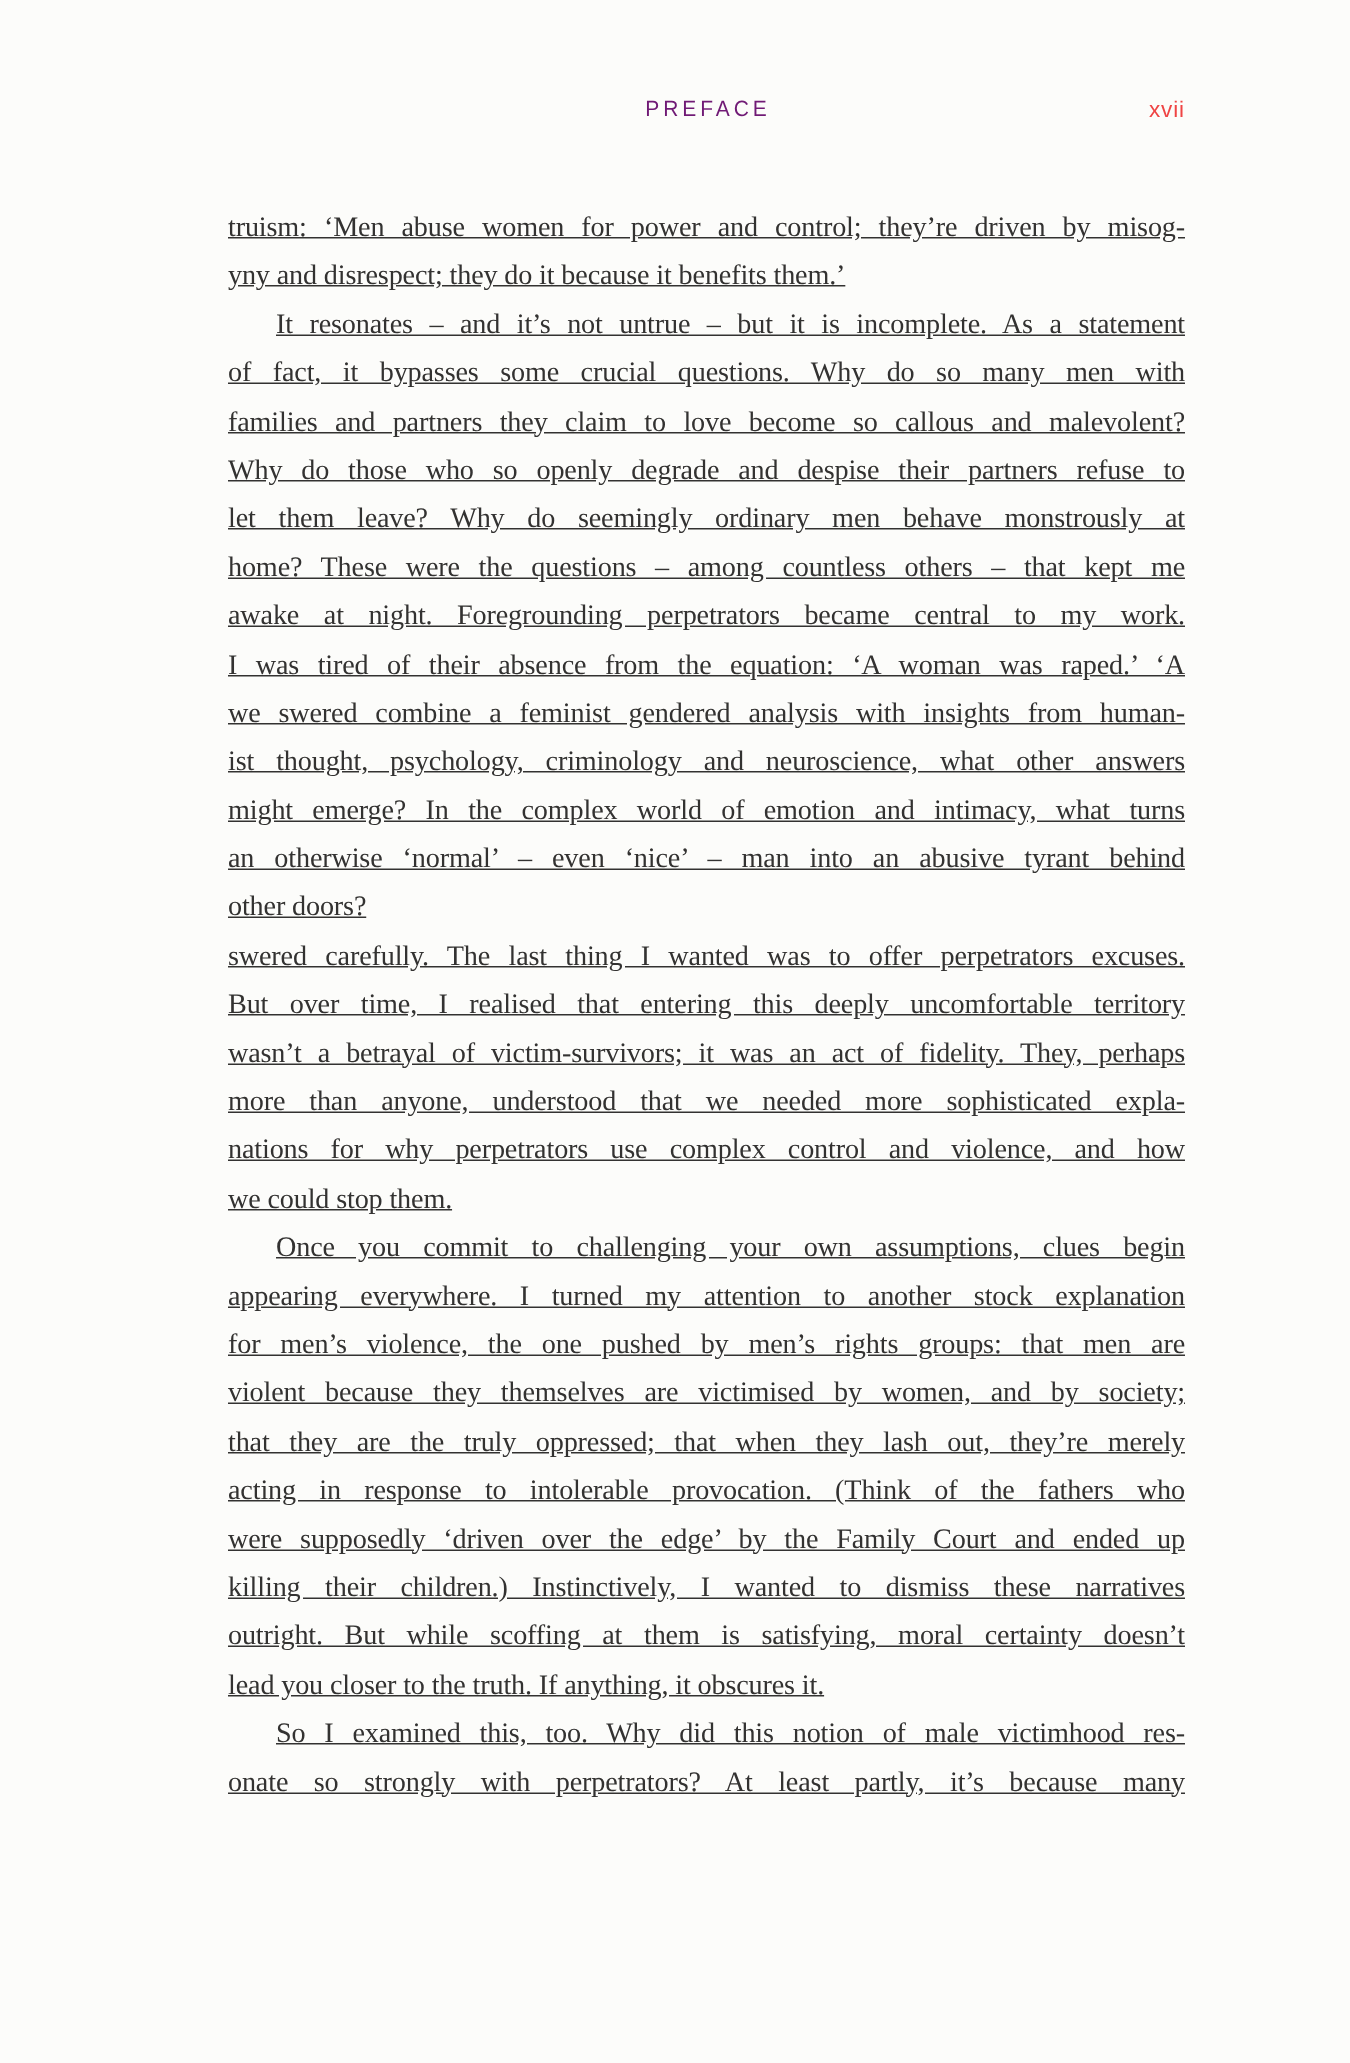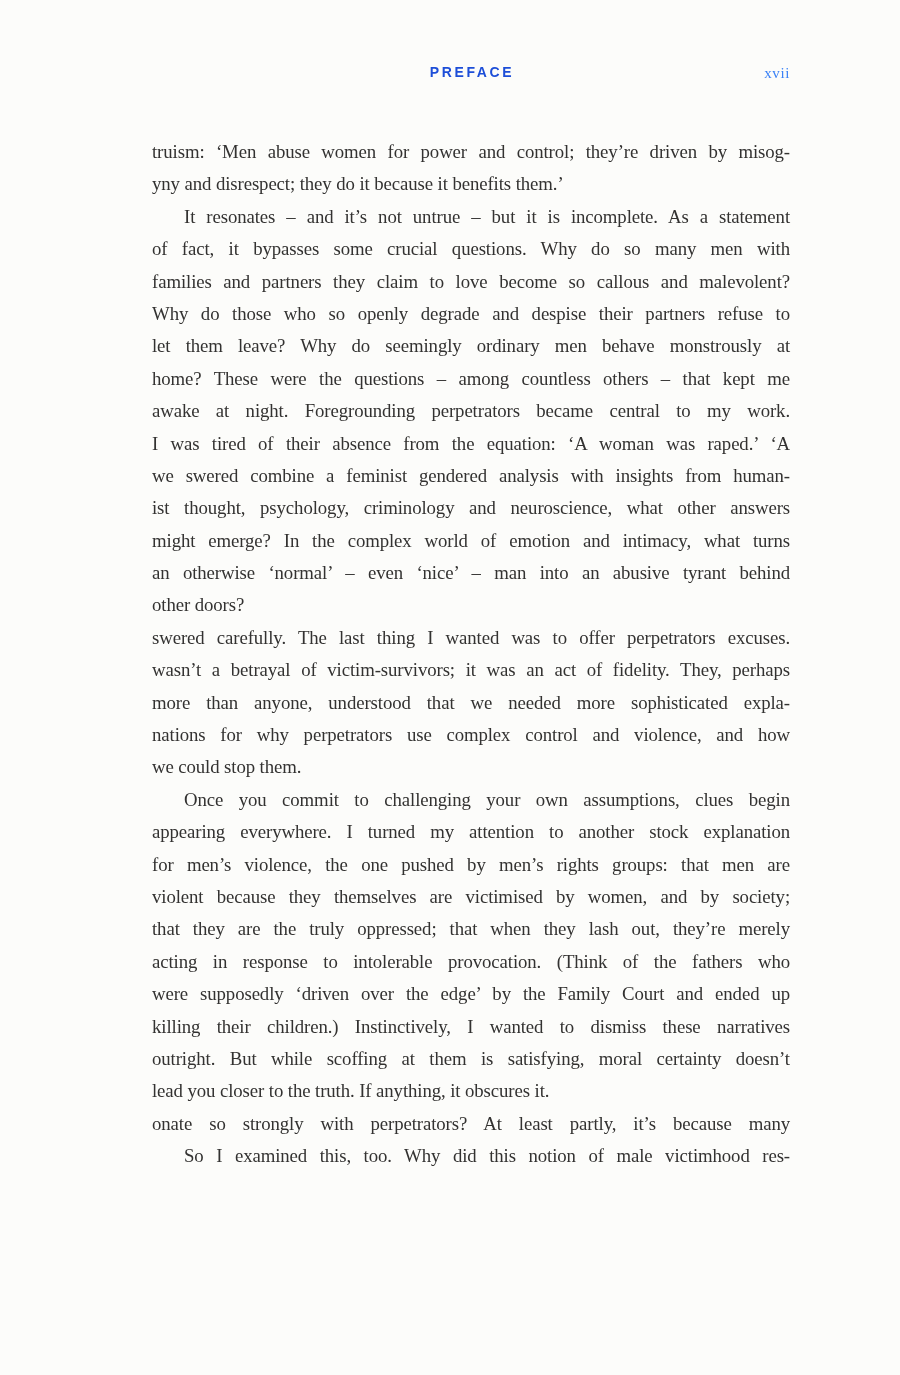--- a/index.html
+++ b/index.html
@@ -22,50 +22,51 @@
     width: 638px;
     height: 20px;
   }
   .running-head .title {
     position: absolute;
     left: 2px;
     right: 0;
     text-align: center;
     font-family: "Liberation Sans", sans-serif;
     font-size: 14px;
-    font-weight: 700;
+    font-weight: 400;
     letter-spacing: 2.6px;
-    color: #1d4ed8;
+    color: #701a75;
     transform: scaleY(1.05);
   }
   .running-head .folio {
     position: absolute;
     right: 0;
     top: 1px;
-    font-family: Liberation Serif, serif;
+    font-family: Liberation Sans, sans-serif;
     font-size: 15px;
     letter-spacing: 0.6px;
-    color: #3b82f6;
+    color: #ef4444;
   }
   .body-text {
     position: absolute;
     top: 136px;
     left: 152px;
     width: 638px;
     font-size: 18.8px;
     line-height: 32.4px;
     letter-spacing: -0.1px;
     color: #333231;
   }
   .line {
     white-space: nowrap;
     text-align: justify;
     text-align-last: justify;
     text-justify: inter-word;
     height: 32.4px;
+    text-decoration: underline;
   }
   .line.para-end {
     text-align-last: left;
   }
   .line.indent {
     padding-left: 32px;
   }
 </style>
 </head>
 <body>
@@ -85,30 +86,31 @@
       <div class="line">let them leave? Why do seemingly ordinary men behave monstrously at</div>
       <div class="line">home? These were the questions – among countless others – that kept me</div>
       <div class="line">awake at night. Foregrounding perpetrators became central to my work.</div>
       <div class="line">I was tired of their absence from the equation: ‘A woman was raped.’ ‘A</div>
       <div class="line">we swered combine a feminist gendered analysis with insights from human-</div>
       <div class="line">ist thought, psychology, criminology and neuroscience, what other answers</div>
       <div class="line">might emerge? In the complex world of emotion and intimacy, what turns</div>
       <div class="line">an otherwise ‘normal’ – even ‘nice’ – man into an abusive tyrant behind</div>
       <div class="line para-end">other doors?</div>
       <div class="line">swered carefully. The last thing I wanted was to offer perpetrators excuses.</div>
+      <div class="line">But over time, I realised that entering this deeply uncomfortable territory</div>
       <div class="line">wasn’t a betrayal of victim-survivors; it was an act of fidelity. They, perhaps</div>
       <div class="line">more than anyone, understood that we needed more sophisticated expla-</div>
       <div class="line">nations for why perpetrators use complex control and violence, and how</div>
       <div class="line para-end">we could stop them.</div>
       <div class="line indent">Once you commit to challenging your own assumptions, clues begin</div>
       <div class="line">appearing everywhere. I turned my attention to another stock explanation</div>
       <div class="line">for men’s violence, the one pushed by men’s rights groups: that men are</div>
       <div class="line">violent because they themselves are victimised by women, and by society;</div>
       <div class="line">that they are the truly oppressed; that when they lash out, they’re merely</div>
       <div class="line">acting in response to intolerable provocation. (Think of the fathers who</div>
       <div class="line">were supposedly ‘driven over the edge’ by the Family Court and ended up</div>
       <div class="line">killing their children.) Instinctively, I wanted to dismiss these narratives</div>
       <div class="line">outright. But while scoffing at them is satisfying, moral certainty doesn’t</div>
       <div class="line para-end">lead you closer to the truth. If anything, it obscures it.</div>
+      <div class="line indent">So I examined this, too. Why did this notion of male victimhood res-</div>
       <div class="line">onate so strongly with perpetrators? At least partly, it’s because many</div>
-      <div class="line indent">So I examined this, too. Why did this notion of male victimhood res-</div>
     </div>
 </div>
 
 </body></html>

